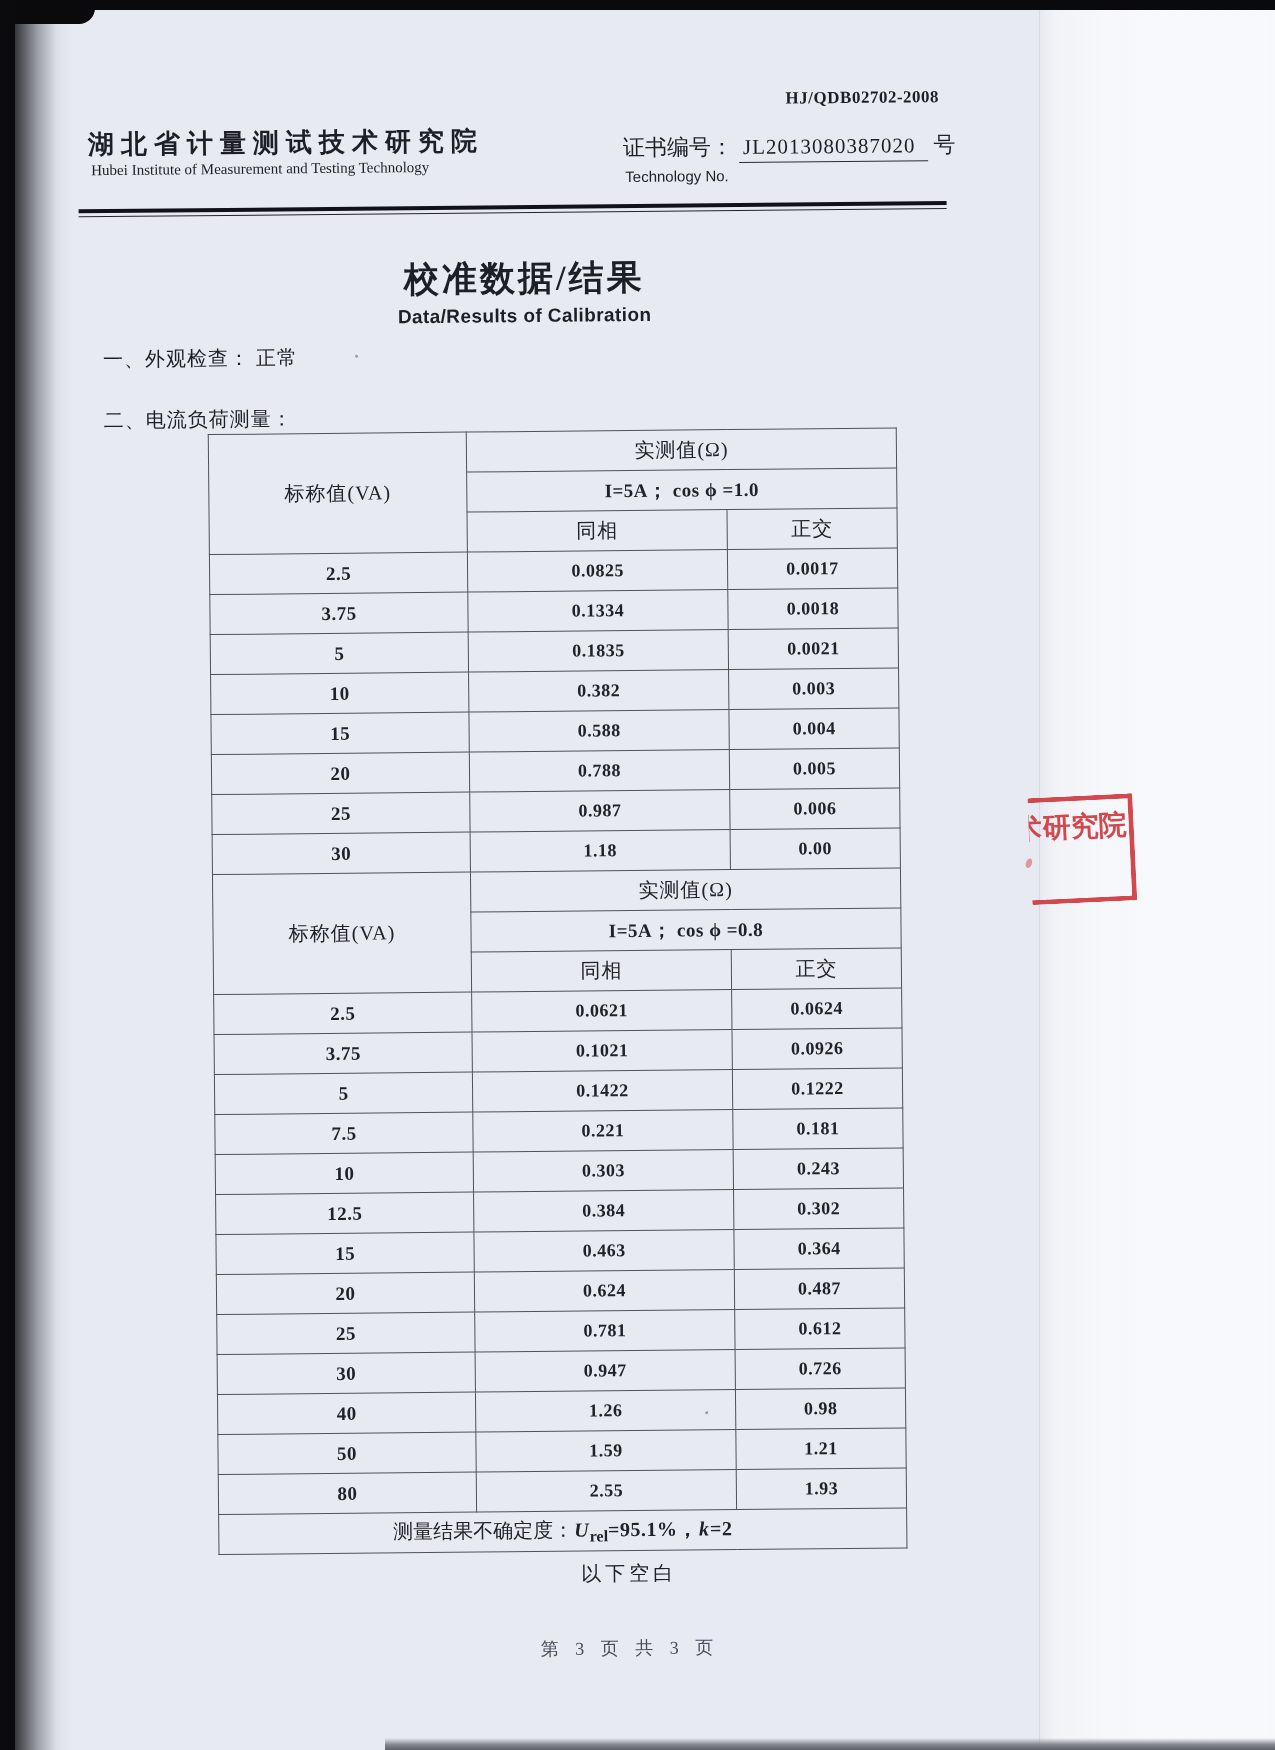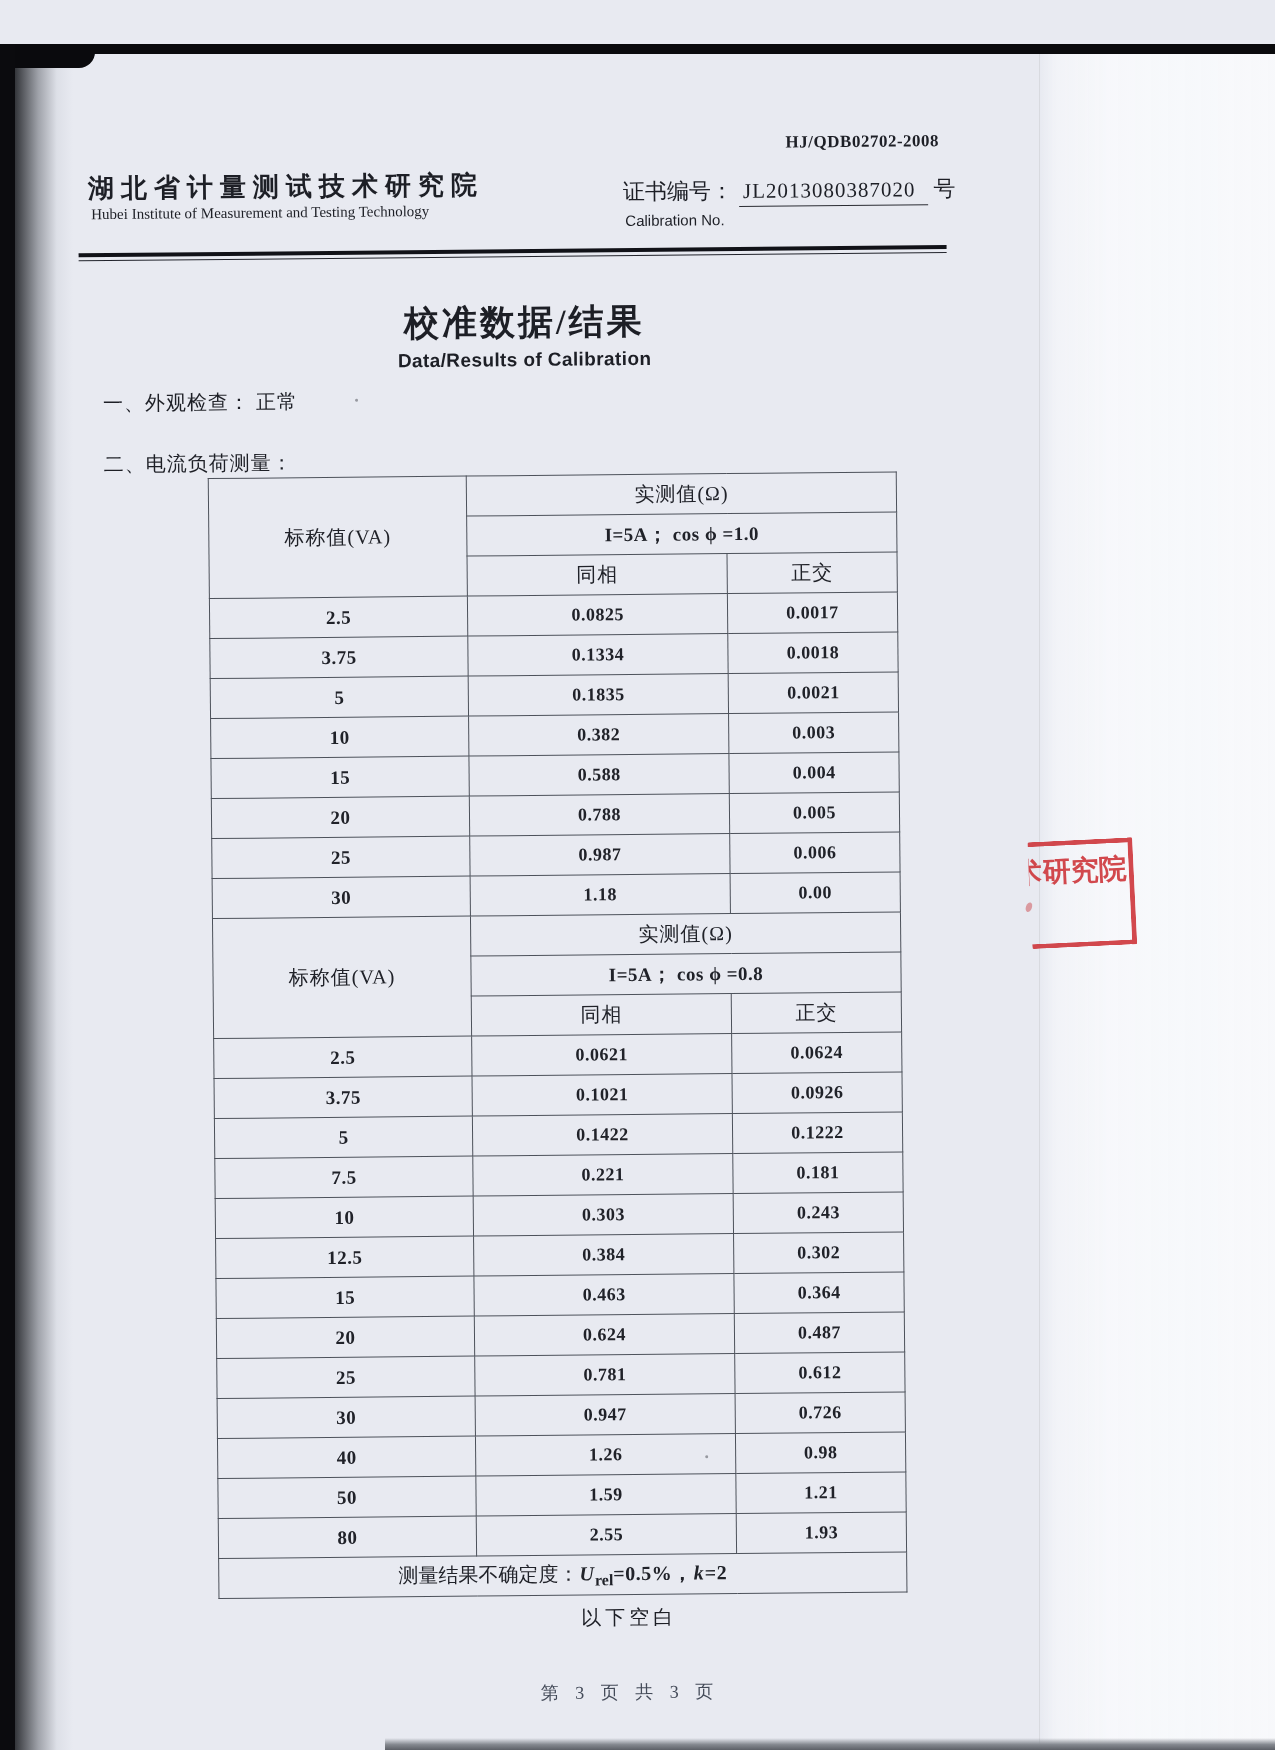--- a/index.html
+++ b/index.html
@@ -2,21 +2,21 @@
 <html><head>
 <meta charset="utf-8">
 <style>
   html,body { margin:0; padding:0; }
   body {
     width:1275px; height:1750px; position:relative; overflow:hidden;
     background:#e8eaf1;
     font-family:"Liberation Serif","DejaVu Serif",serif;
     color:#1d1f26;
   }
-  .scan { position:absolute; inset:0;margin-top:44px; }
+  .scan { position:absolute; inset:0; }
 
   
   .right-light { position:absolute; top:0; left:1039px; width:236px; height:1750px; z-index:1;
     background:linear-gradient(90deg, rgba(250,251,253,0) 0px, rgba(250,251,253,.55) 16px, rgba(251,252,254,.78) 70px, rgba(251,252,254,.82) 100%);
     border-left:1px solid rgba(120,126,138,.25); }
 
   .content { position:absolute; inset:0; z-index:2; transform:rotate(-0.55deg); transform-origin:637px 875px; }
 
   
   .doc-code { position:absolute; left:793px; top:90px; font-weight:bold; font-size:17px; letter-spacing:.5px; }
@@ -87,21 +87,21 @@
   <div class="content">
     <div class="doc-code">HJ/QDB02702-2008</div>
     <div class="inst-cn">湖北省计量测试技术研究院</div>
     <div class="inst-en">Hubei Institute of Measurement and Testing Technology</div>
 
     <div class="cert-row">
       <span class="cert-label">证书编号：</span>
       <span class="cert-num">JL2013080387020</span>
       <span class="cert-suffix">号</span>
     </div>
-    <div class="cert-en">Calibration No.</div>
+    <div class="cert-en">Technology No.</div>
 
     <div class="rule-thick"></div>
     <div class="rule-thin"></div>
 
     <div class="title-cn">校准数据/结果</div>
     <div class="title-en">Data/Results of Calibration</div>
 
     <div class="item item1">一、外观检查： 正常</div>
     <div class="item item2">二、电流负荷测量：</div>
 
@@ -233,21 +233,21 @@
             <td class="val nom-val">50</td>
             <td class="val">1.59</td>
             <td class="val quad">1.21</td>
           </tr>
           <tr>
             <td class="val nom-val">80</td>
             <td class="val">2.55</td>
             <td class="val quad">1.93</td>
           </tr>
           <tr>
-            <td class="unc-cell" colspan="3"><span>测量结果不确定度：</span><i class="u-sym">U</i><sub class="u-sub">rel</sub><span class="u-val">=0.5%，</span><i class="u-sym">k</i><span class="u-val">=2</span></td>
+            <td class="unc-cell" colspan="3"><span>测量结果不确定度：</span><i class="u-sym">U</i><sub class="u-sub">rel</sub><span class="u-val">=95.1%，</span><i class="u-sym">k</i><span class="u-val">=2</span></td>
           </tr>
         </tbody>
     </table>
 
     <div class="below-blank">以下空白</div>
     <div class="page-num">第 3 页 共 3 页</div>
 
     <div class="stamp" style="border-color: rgb(207, 58, 63); color: rgb(207, 58, 63);">
       <span class="stamp-clip"><span class="stamp-shift">术</span></span>
         <span>研究院</span>

